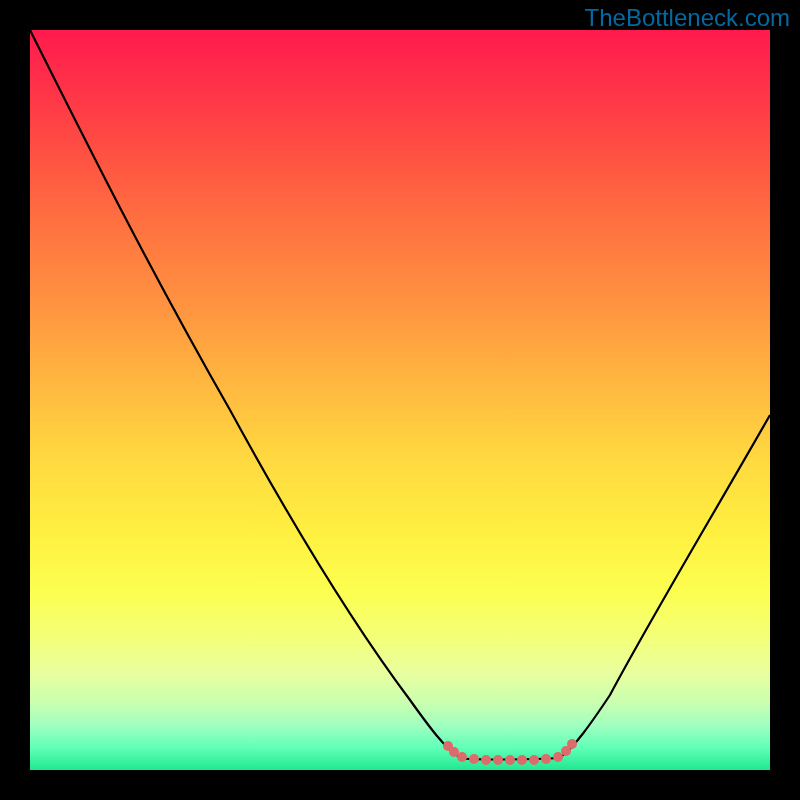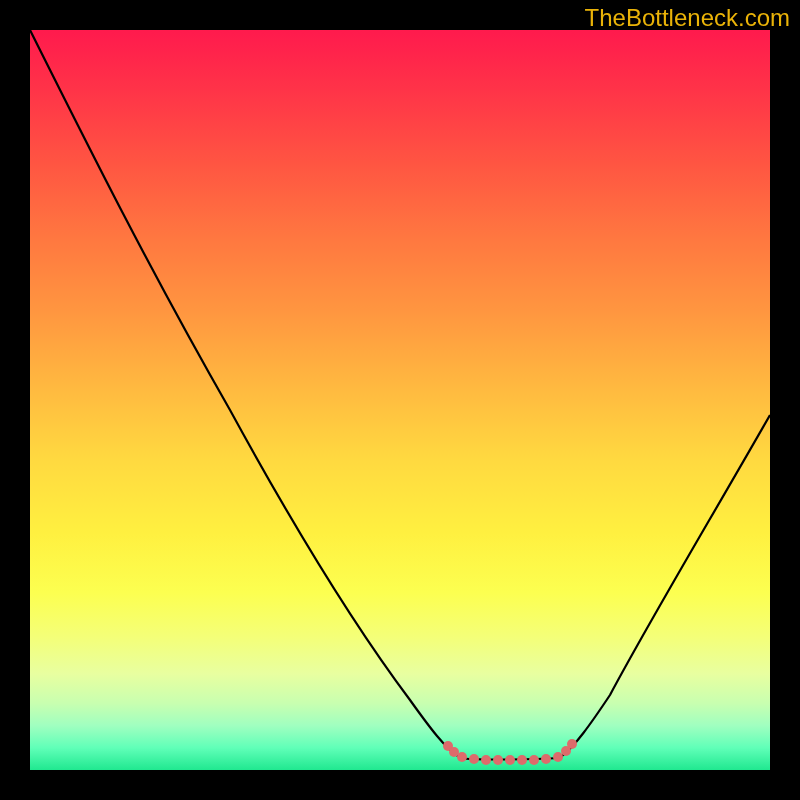--- a/index.html
+++ b/index.html
@@ -8,21 +8,21 @@
     width: 800px;
     height: 800px;
     background: #000;
     position: relative;
     overflow: hidden;
   }
   .watermark {
     position: absolute;
     top: 4px;
     right: 10px;
-    color: #eab308;
+    color: #0369a1;
     font-family: Arial, sans-serif;
     font-size: 24px;
     font-weight: 500;
     z-index: 10;
   }
   .plot-area {
     position: absolute;
     left: 30px;
     top: 30px;
     width: 740px;

